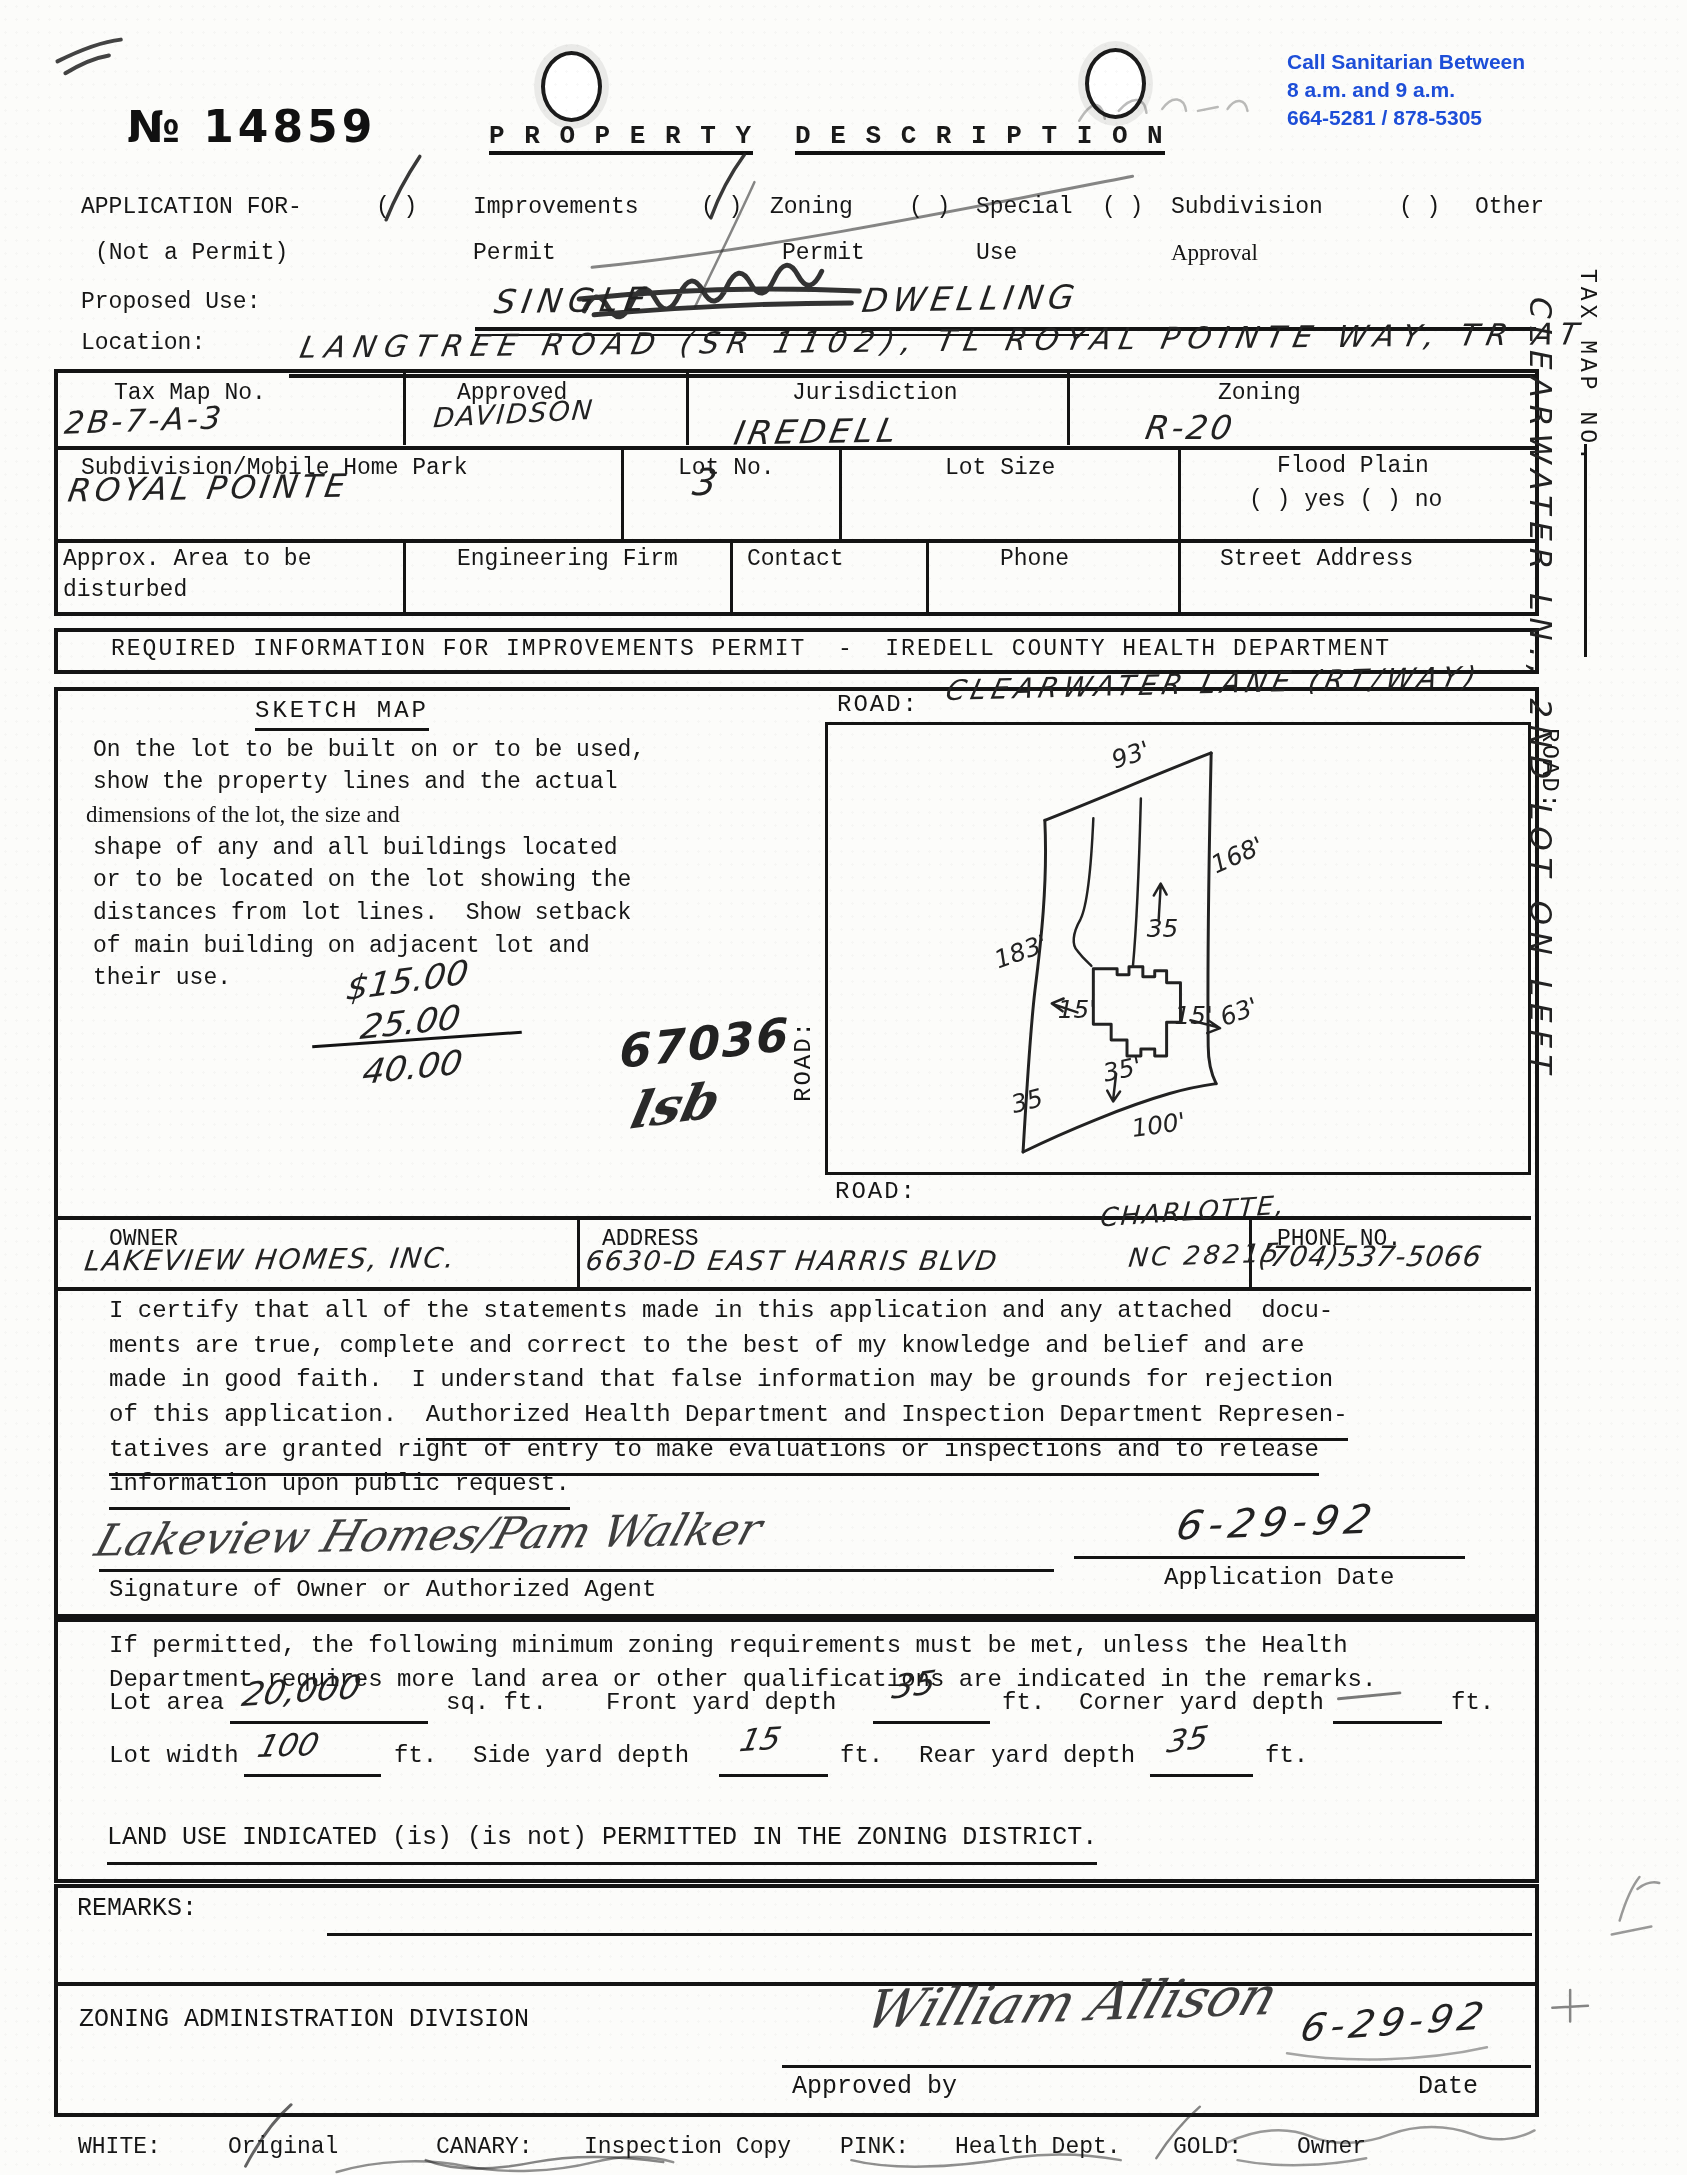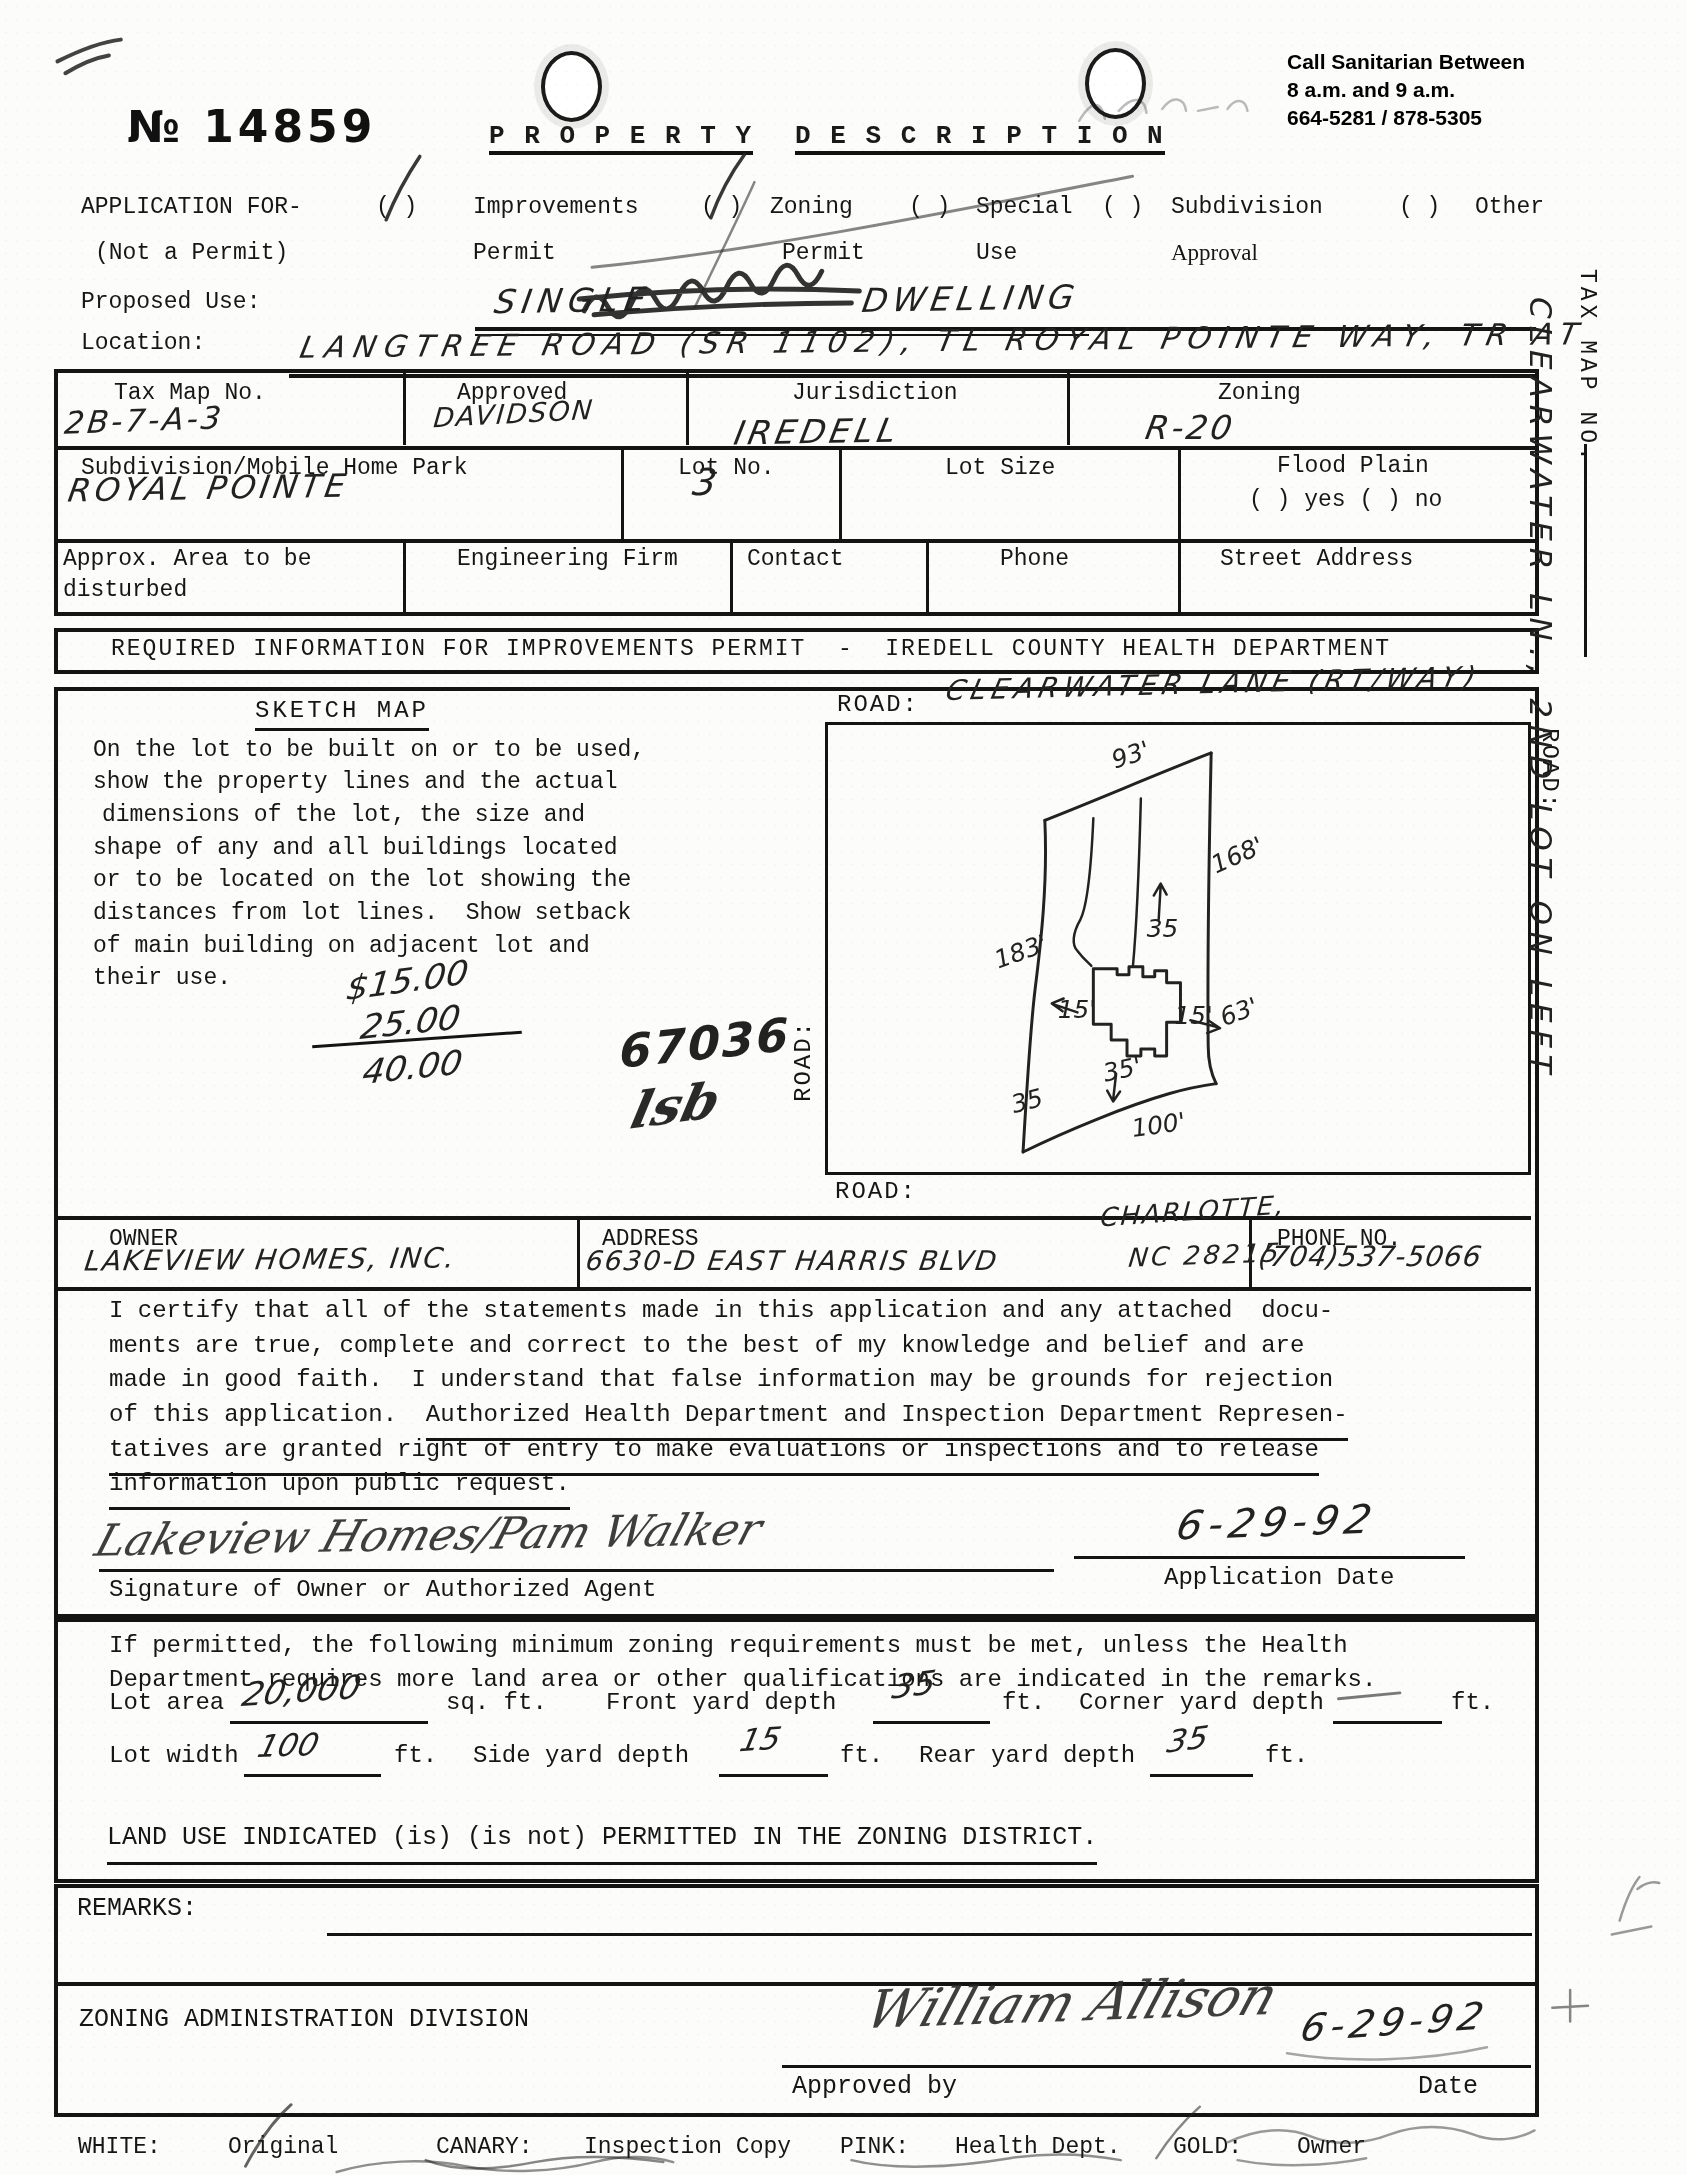--- a/index.html
+++ b/index.html
@@ -7,21 +7,21 @@
         font-family:"Liberation Mono","DejaVu Sans Mono",monospace;color:#1a1a1a;}
   .page::after{content:"";position:absolute;inset:0;pointer-events:none;
         background-image:radial-gradient(rgba(0,0,0,.05) 1px, transparent 1.2px);
         background-size:11px 13px;opacity:.5;}
   .abs{position:absolute;}
   .t{font-family:"Liberation Mono","DejaVu Sans Mono",monospace;font-size:23px;color:#161616;white-space:pre;line-height:1.15;}
   .t2{font-size:24px;}
   .t3{font-size:25px;}
   .title-word{font-weight:bold;font-size:26px;letter-spacing:2px;border-bottom:4px solid #111;padding-bottom:0;white-space:pre;}
   .formno{font-family:"DejaVu Sans",sans-serif;font-weight:bold;font-size:44px;letter-spacing:4px;color:#111;}
-  .callnote{font-family:"Liberation Sans","DejaVu Sans",sans-serif;font-weight:bold;font-size:21px;line-height:28px;color:#000000;}
+  .callnote{font-family:"Liberation Sans","DejaVu Sans",sans-serif;font-weight:bold;font-size:21px;line-height:28px;color:#1d4ed8;}
   .hand{font-family:"DejaVu Sans",sans-serif;font-style:italic;color:#222;white-space:pre;}
   .cursive{font-family:"DejaVu Serif","DejaVu Sans",serif;font-style:italic;color:#2a2a2a;white-space:pre;}
   .hole{position:absolute;width:53px;height:63px;border:4px solid #1b1b1b;border-radius:50%;background:#fff;
         box-shadow:0 0 0 7px rgba(0,0,0,.07);}
   .box{position:absolute;border:4px solid #141414;}
   .hline{position:absolute;background:#141414;height:3px;}
   .vline{position:absolute;background:#141414;width:3px;}
   .ul{border-bottom:3px solid #141414;padding-bottom:10px;}
   .vert{writing-mode:vertical-rl;}
   .vert-flip{writing-mode:vertical-rl;transform:rotate(180deg);}
@@ -121,21 +121,21 @@
 
   <div class="box" style="left:54px;top:628px;width:1477px;height:38px;"></div>
   <div class="abs t" style="left:111px;top:636px;letter-spacing:2px;">REQUIRED INFORMATION FOR IMPROVEMENTS PERMIT  -  IREDELL COUNTY HEALTH DEPARTMENT</div>
 
   <div class="box" style="left:54px;top:687px;width:1477px;height:923px;"></div>
 
   <div class="abs t" style="left:255px;top:697px;font-size:24px;letter-spacing:3px;border-bottom:3px solid #141414;padding-bottom:3px;">SKETCH MAP</div>
 
   <div class="abs t" style="left:93px;top:737px;">On the lot to be built on or to be used,</div>
   <div class="abs t" style="left:93px;top:769px;">show the property lines and the actual</div>
-  <div class="abs t" style="left:102px;top:802px;">dimensions of the lot, the size and</div>
+  <div class="abs t" style="left:86px;top:802px;font-family:Liberation Serif, serif;">dimensions of the lot, the size and</div>
   <div class="abs t" style="left:93px;top:835px;">shape of any and all buildings located</div>
   <div class="abs t" style="left:93px;top:867px;">or to be located on the lot showing the</div>
   <div class="abs t" style="left:93px;top:900px;">distances from lot lines.  Show setback</div>
   <div class="abs t" style="left:93px;top:933px;">of main building on adjacent lot and</div>
   <div class="abs t" style="left:93px;top:965px;">their use.</div>
 
   <div class="abs hand" style="left:348px;top:960px;font-size:34px;transform:skewX(-14deg) rotate(-8deg);">$15.00</div>
   <div class="abs hand" style="left:362px;top:1002px;font-size:34px;transform:skewX(-14deg) rotate(-6deg);">25.00</div>
   <div class="hline" style="left:312px;top:1038px;width:210px;transform:rotate(-4deg);"></div>
   <div class="abs hand" style="left:364px;top:1047px;font-size:34px;transform:skewX(-14deg) rotate(-6deg);">40.00</div>

